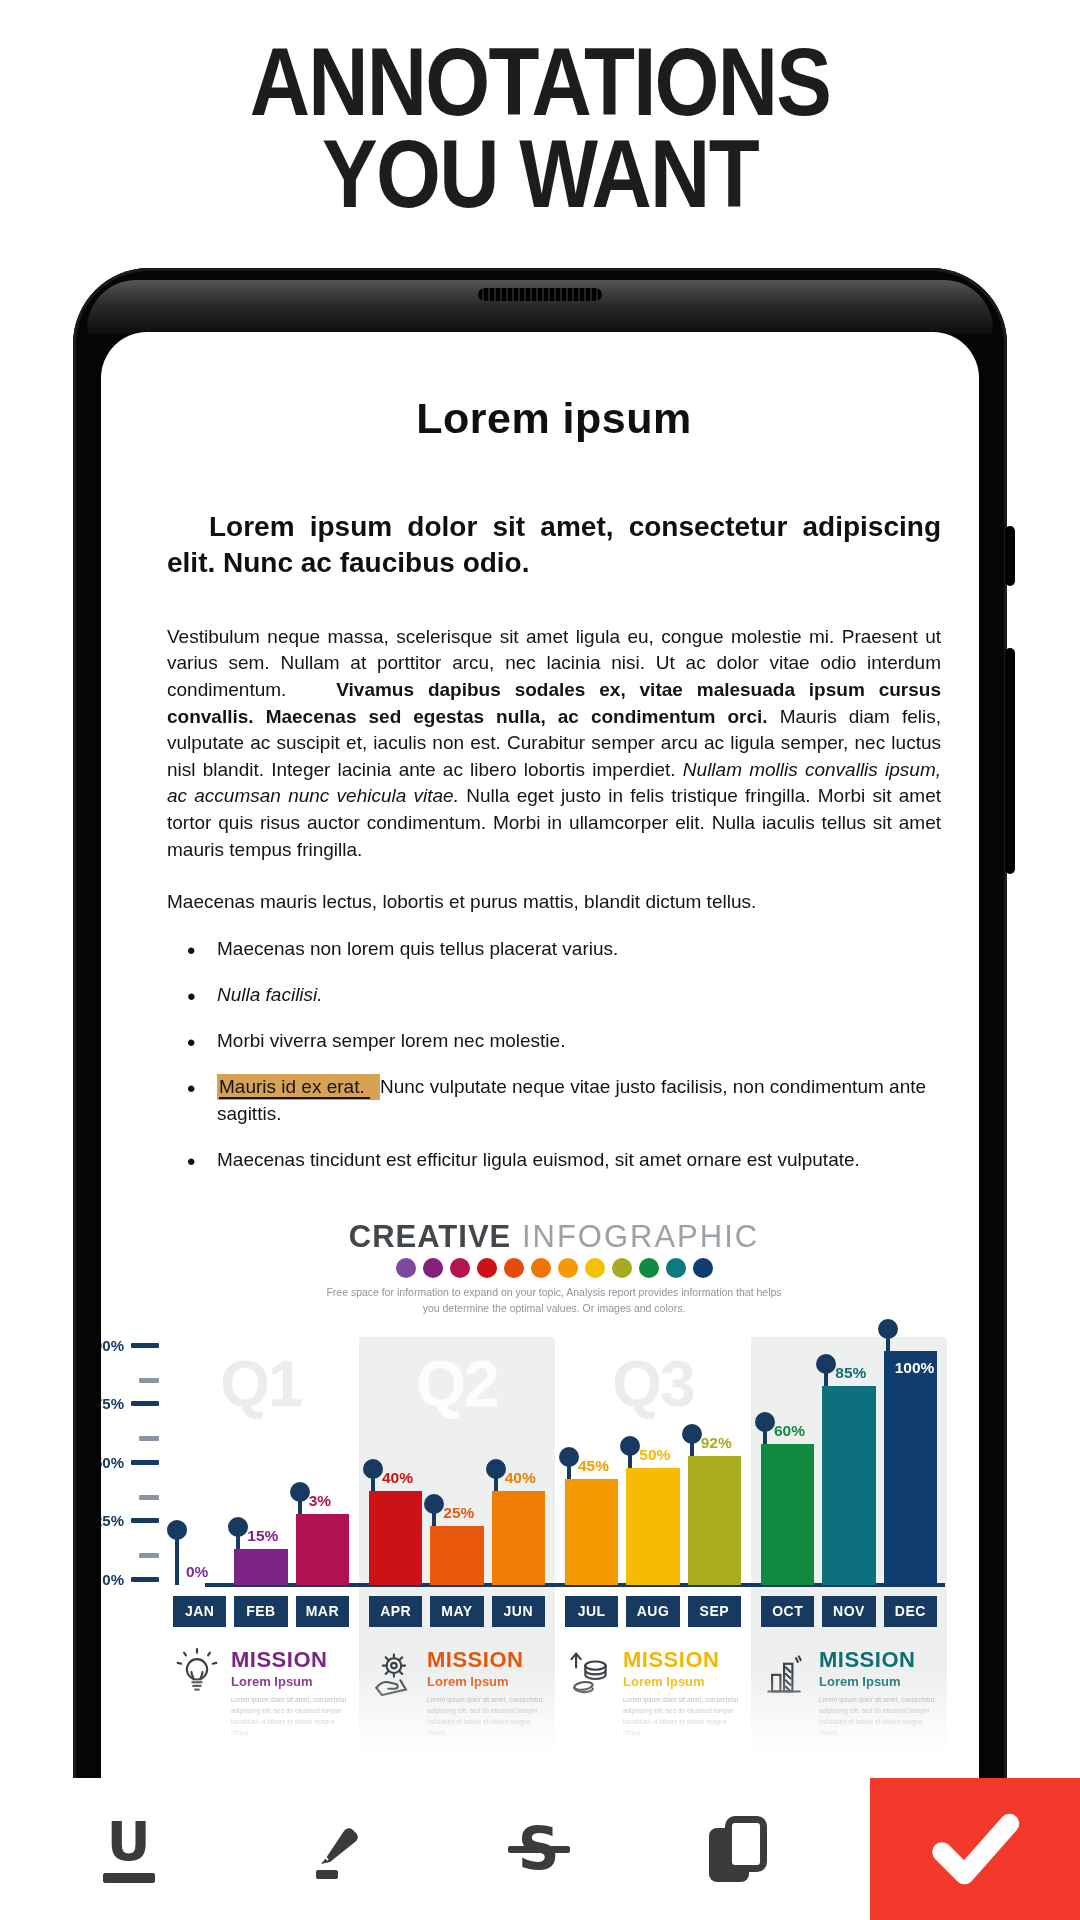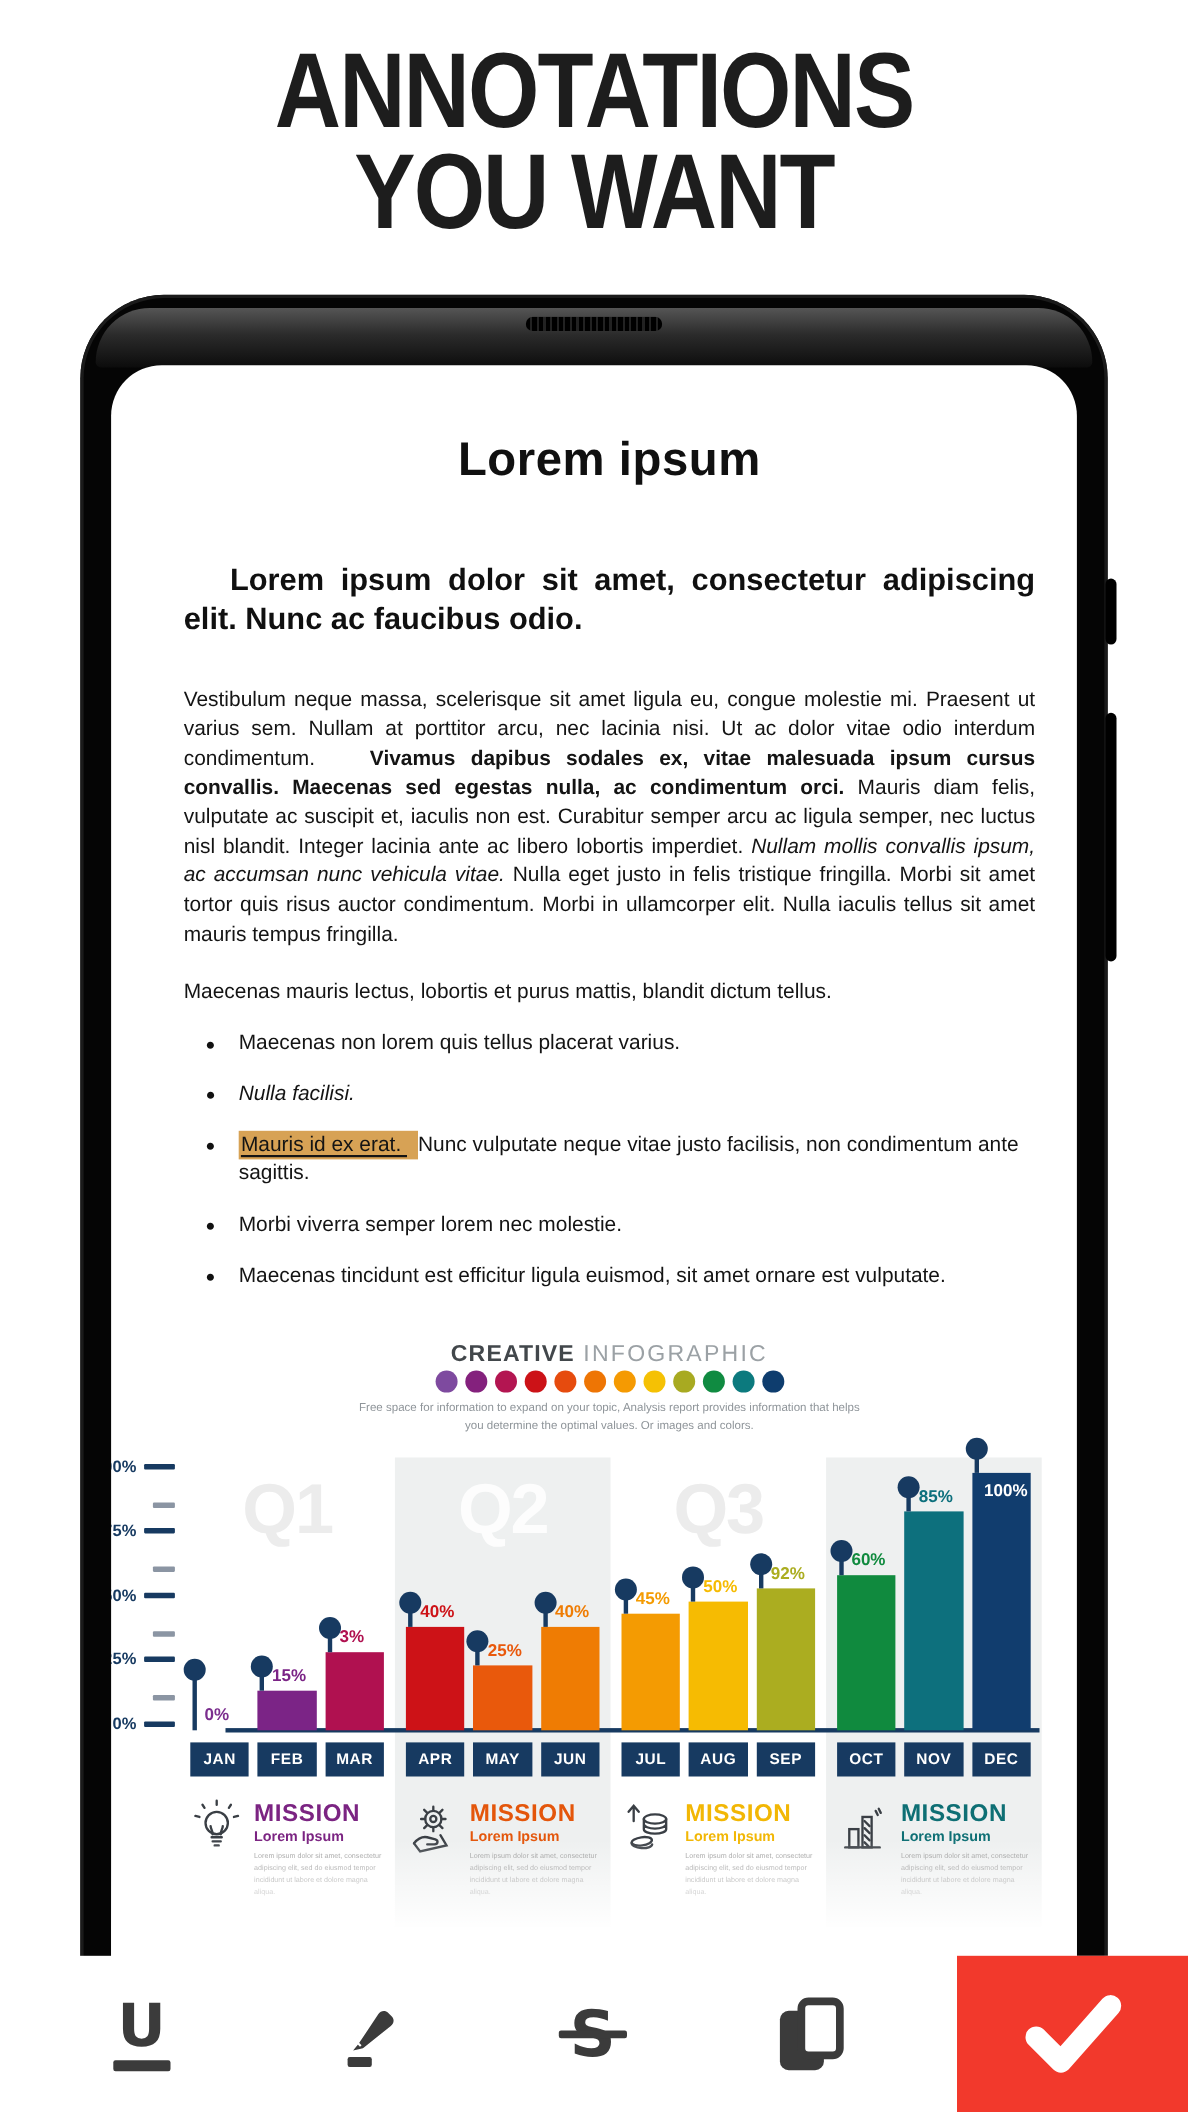--- a/index.html
+++ b/index.html
@@ -48,21 +48,21 @@
   li.st-bold { font-weight:400; }
   li.st-italic { font-style:italic; }
   li.st-underline { text-decoration:underline; text-underline-offset:4px;
                     text-decoration-thickness:2px; }
   .hl { background:#d7a255; text-decoration:underline; text-underline-offset:4px;
         text-decoration-thickness:2px; padding:2px 10px 3px 2px; }
 
   
   .infographic { margin:46px -6px 0; }
   .ig-header { text-align:center; }
-  .ig-title { font-size:21px; letter-spacing:1px; }
+  .ig-title { font-size:31px; letter-spacing:1px; }
   .ig-title .t-bold { font-weight:800; color:#42474b; }
   .ig-title .t-light { font-weight:400; color:#9ba1a5; letter-spacing:2px; }
   .ig-dots { display:flex; justify-content:center; gap:7px; margin-top:3px; }
   .ig-dots .dot { width:20px; height:20px; border-radius:50%; }
   .ig-sub { margin:7px auto 0; width:460px; font-size:10.5px; line-height:1.5;
             color:#8f959a; text-align:center; }
 
   .chart-grid { position:relative; display:flex; margin-top:20px; }
   .axis-col { width:58px; position:relative; }
   .axis-plot { position:relative; height:234px; margin-top:14px; }
@@ -142,22 +142,22 @@
         <div class="doc-heading">Lorem ipsum</div>
         <div class="doc-sub">Lorem ipsum dolor sit amet, consectetur adipiscing elit. Nunc ac faucibus odio.</div>
 
         <div class="doc-para"><span>Vestibulum neque massa, scelerisque sit amet ligula eu, congue molestie mi. Praesent ut varius sem. Nullam at porttitor arcu, nec lacinia nisi. Ut ac dolor vitae odio interdum condimentum. </span><span class="b">Vivamus dapibus sodales ex, vitae malesuada ipsum cursus convallis. Maecenas sed egestas nulla, ac condimentum orci. </span><span>Mauris diam felis, vulputate ac suscipit et, iaculis non est. Curabitur semper arcu ac ligula semper, nec luctus nisl blandit. Integer lacinia ante ac libero lobortis imperdiet. </span><span class="i">Nullam mollis convallis ipsum, ac accumsan nunc vehicula vitae. </span><span>Nulla eget justo in felis tristique fringilla. Morbi sit amet tortor quis risus auctor condimentum. Morbi in ullamcorper elit. Nulla iaculis tellus sit amet mauris tempus fringilla.</span></div>
 
         <div class="doc-para2">Maecenas mauris lectus, lobortis et purus mattis, blandit dictum tellus.</div>
 
         <ul class="doc-bullets" id="bullets">
             <li class="st-bold">Maecenas non lorem quis tellus placerat varius.</li>
             <li class="st-italic">Nulla facilisi.</li>
+            <li>Morbi viverra semper lorem nec molestie.</li>
             <li><span class="hl" style="background: rgb(215, 162, 85);">Mauris id ex erat. </span>Nunc vulputate neque vitae justo facilisis, non condimentum ante sagittis.</li>
-            <li>Morbi viverra semper lorem nec molestie.</li>
             <li>Maecenas tincidunt est efficitur ligula euismod, sit amet ornare est vulputate.</li>
           </ul>
 
         <div class="infographic">
           <div class="ig-header">
             <div class="ig-title"><span class="t-bold">CREATIVE</span><span class="t-light"> INFOGRAPHIC</span></div>
             <div class="ig-dots" id="dots">
                 <span class="dot" style="background: rgb(126, 74, 159);"></span>
                 <span class="dot" style="background: rgb(132, 33, 125);"></span>
                 <span class="dot" style="background: rgb(179, 21, 81);"></span>

